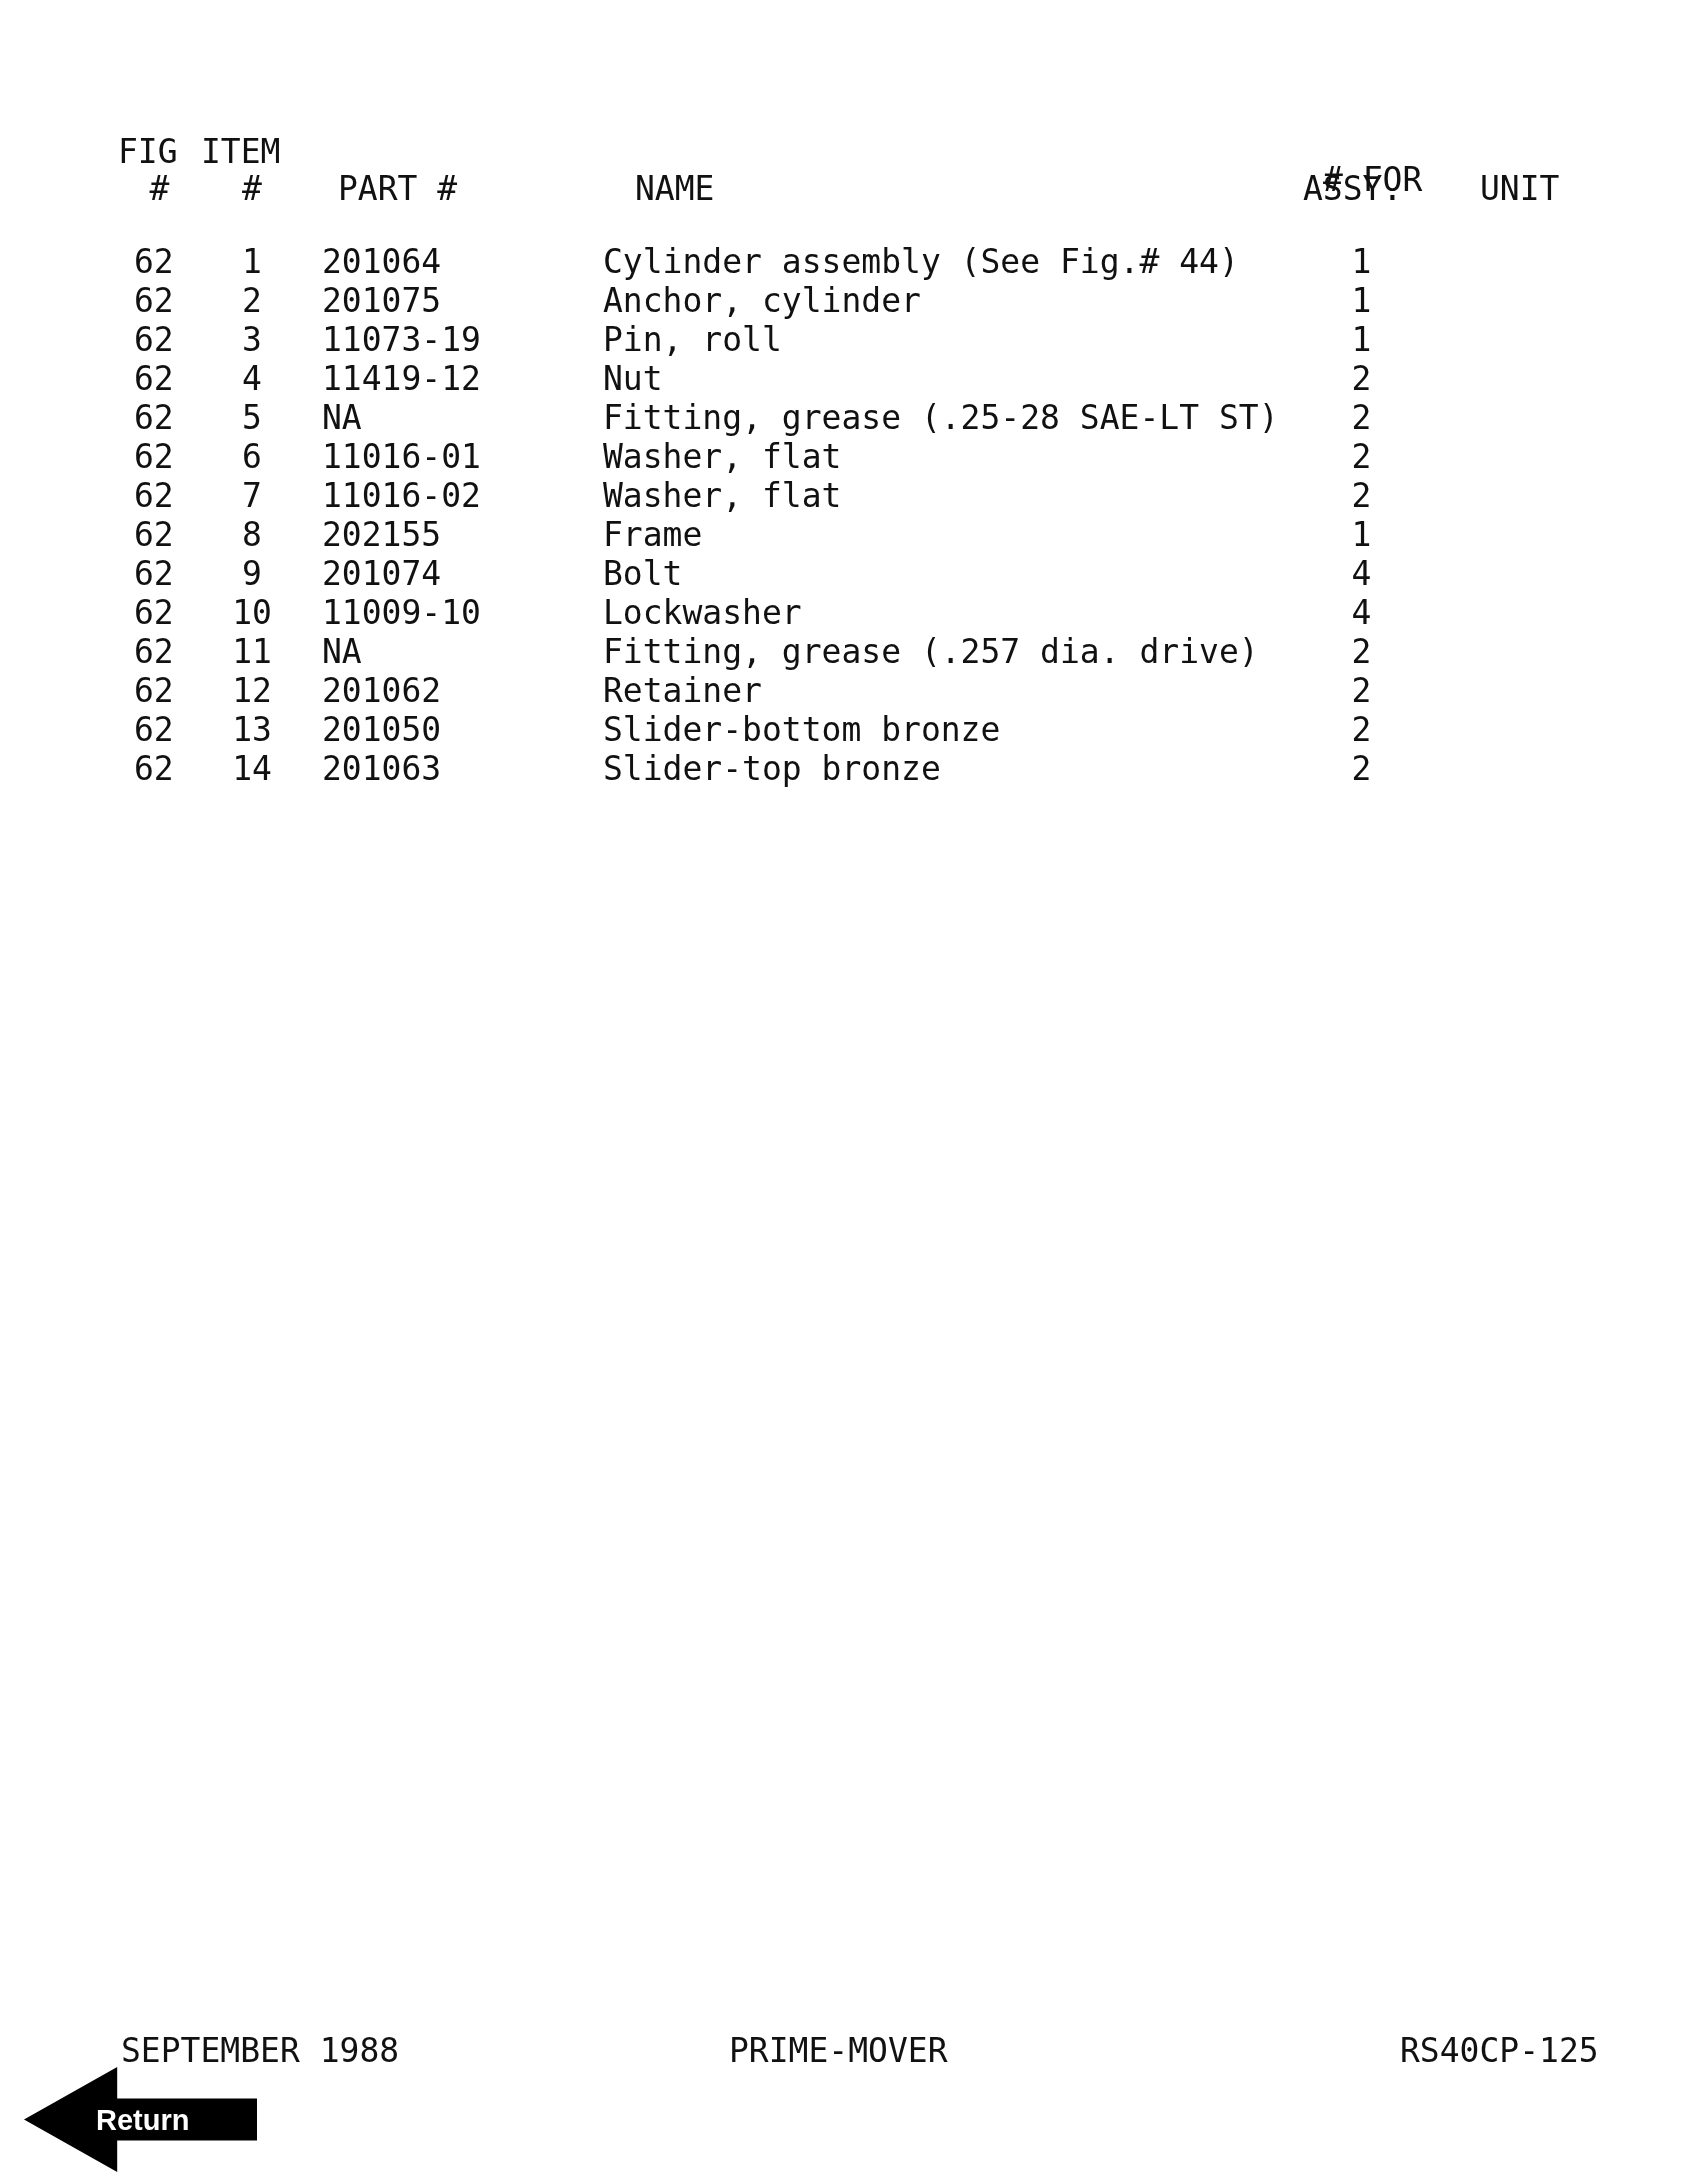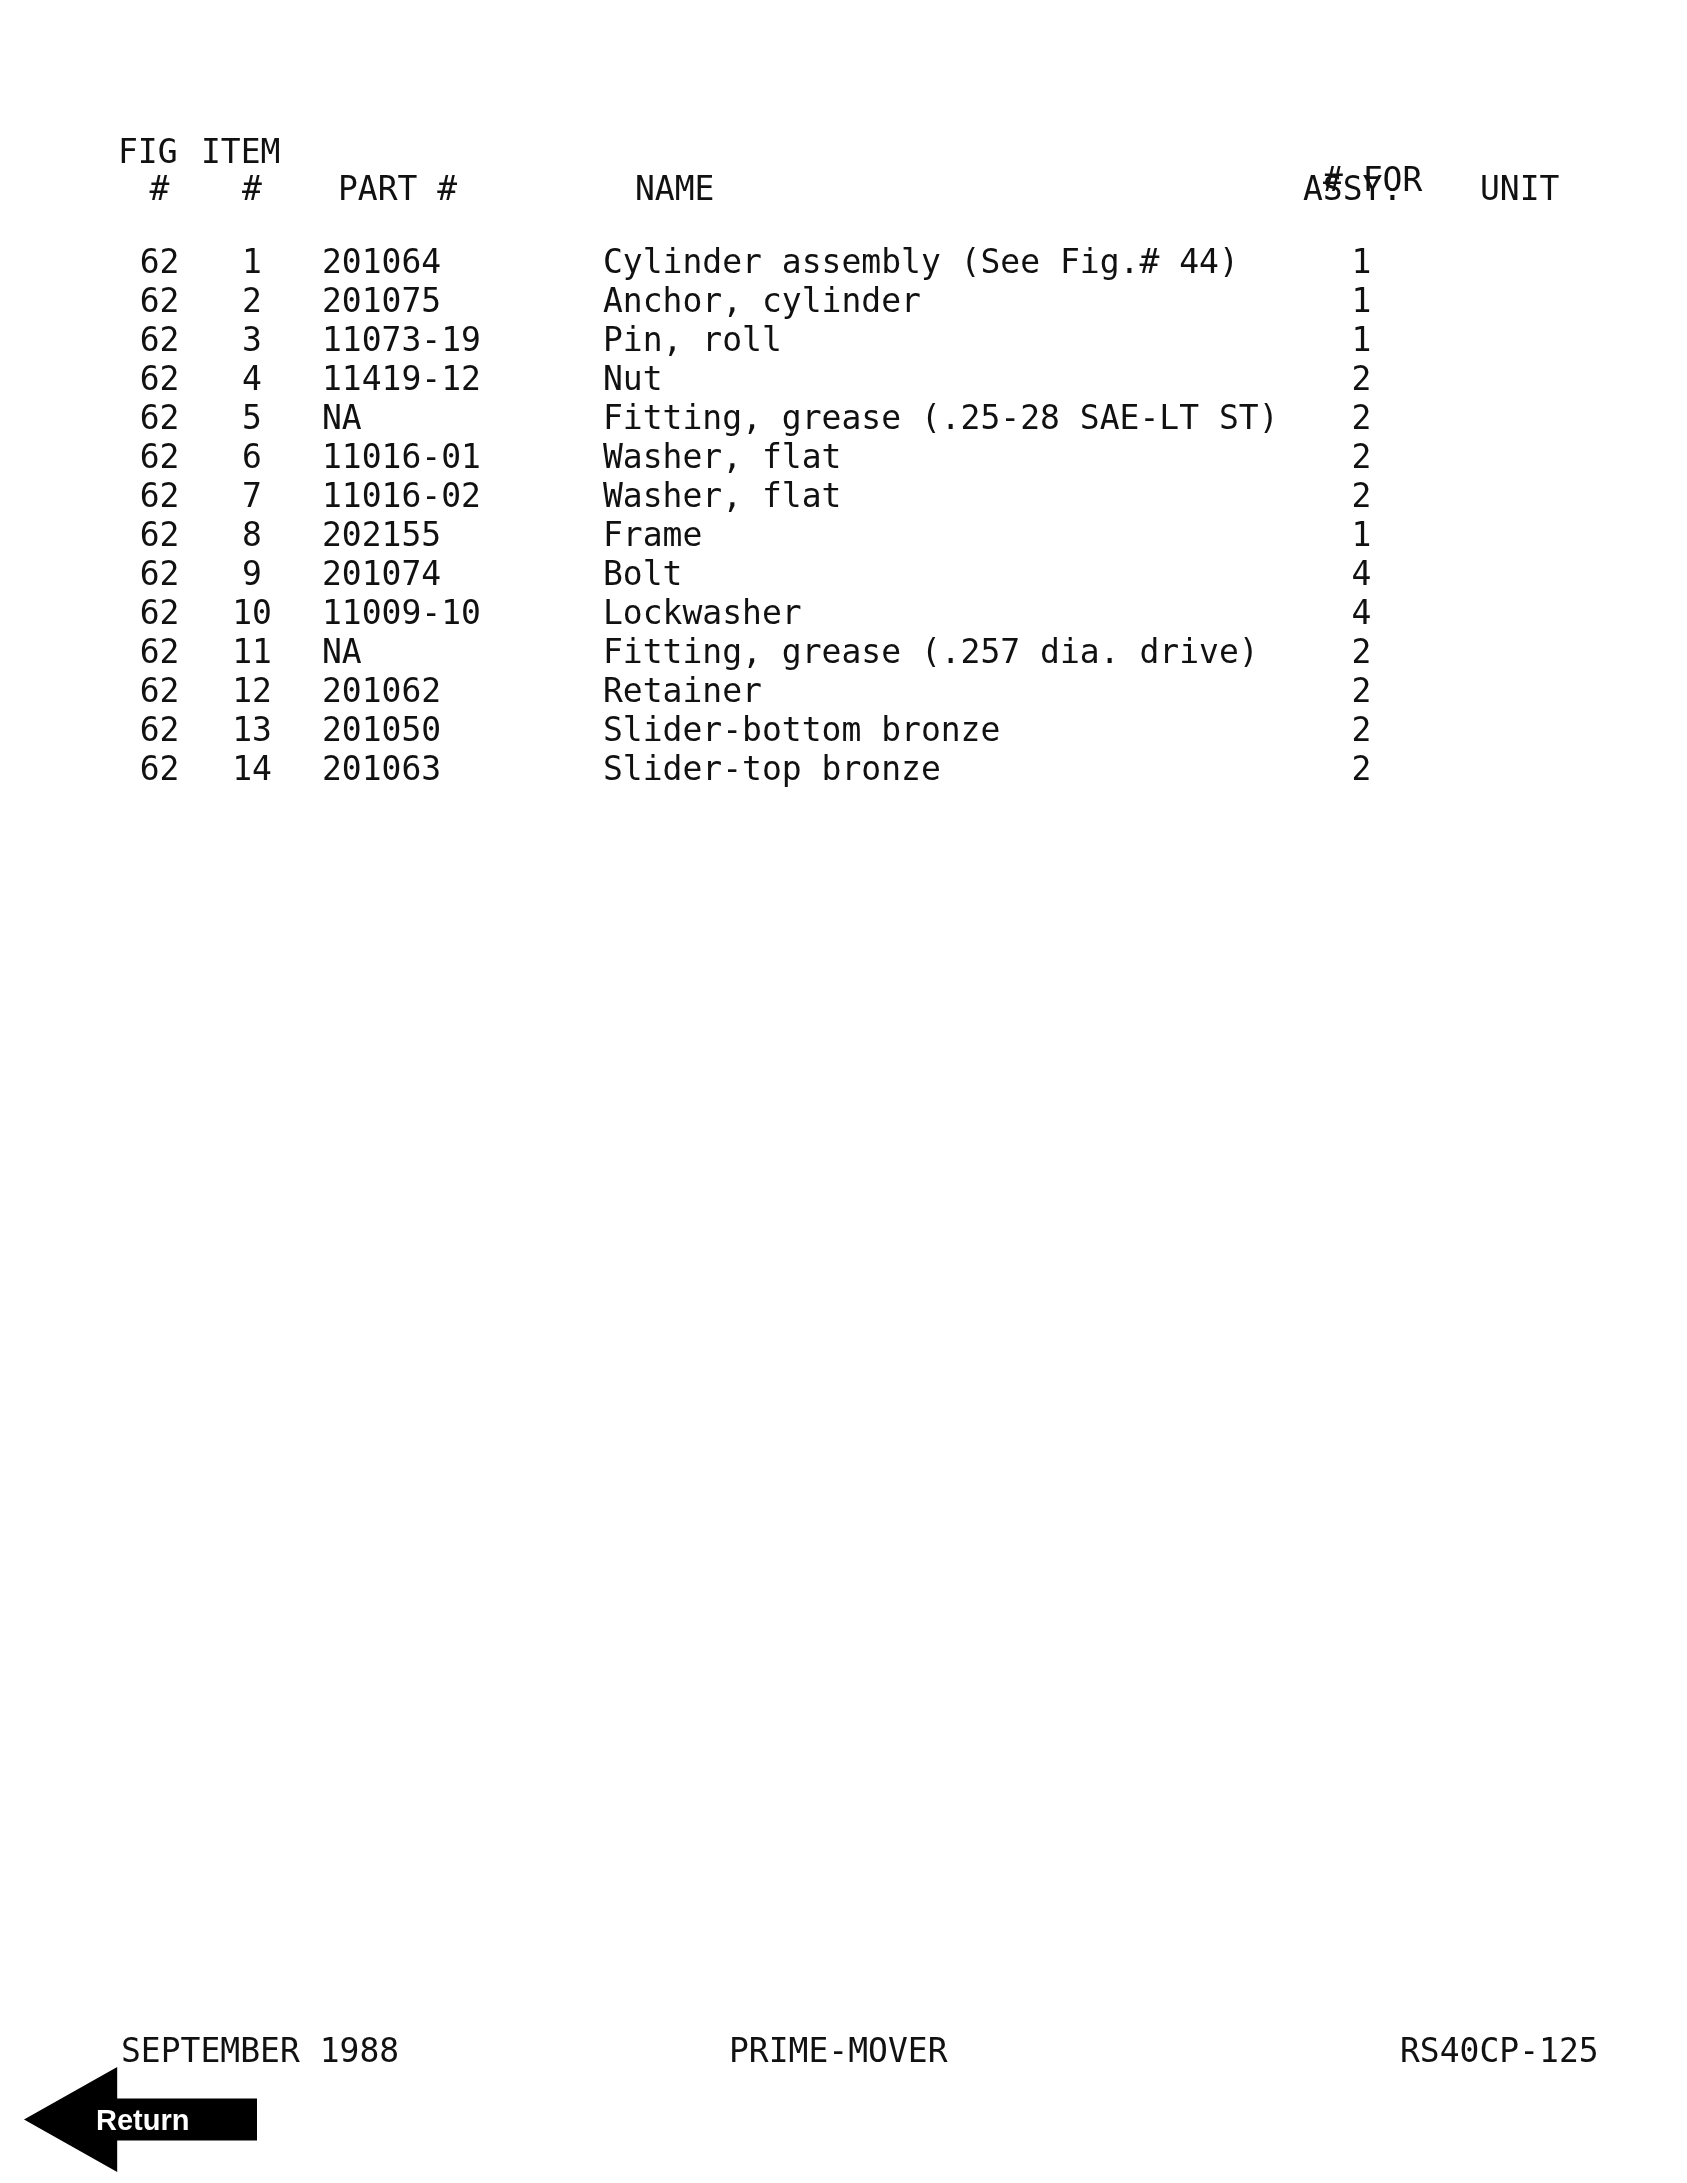--- a/index.html
+++ b/index.html
@@ -23,21 +23,21 @@
   .h-name {left:603px; top:172px;margin-left:32px;}
   .h-assy {left:1303px;top:172px;}
   .h-unit {left:1480px;top:172px;}
   
   .rows{position:absolute;left:0;top:241px;width:1687px;}
   .row{position:relative;height:39px;width:100%;}
   .cell{
     position:absolute;top:50%;transform:translateY(-50%);
     font-size:33px;white-space:pre;line-height:1;
   }
-  .c-fig {left:118px; width:83px;text-align:center;}
+  .c-fig {left:134px; width:83px;text-align:left;}
   .c-item{left:207px; width:90px;text-align:center;}
   .c-part{left:322px;}
   .c-name{left:603px;}
   .c-qty {left:1320px;width:83px;text-align:center;}
   .c-unit{left:1478px;width:103px;}
   
   .f-date   {left:121px; top:2034px;}
   .f-product{left:729px;top:2034px;}
   .f-doc    {left:1352px;top:2034px;margin-left:48px;}
   

